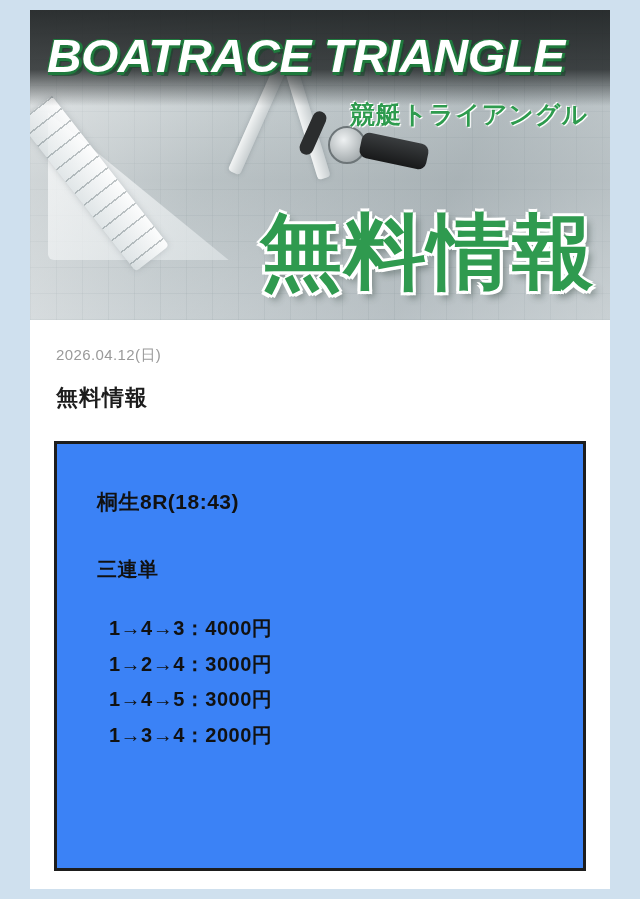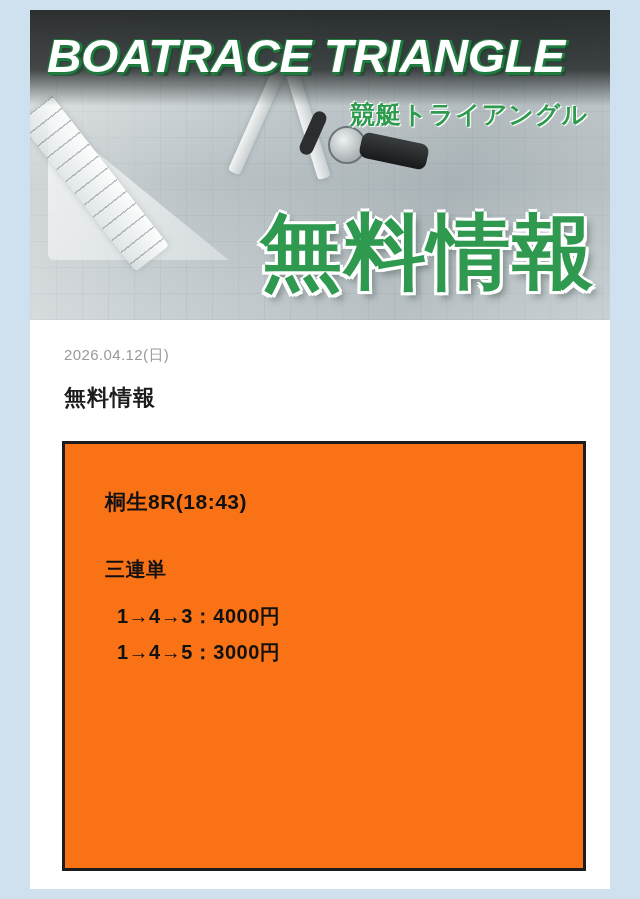--- a/index.html
+++ b/index.html
@@ -189,55 +189,55 @@
       -3px 0 0 #ffffff,
       0 3px 0 #ffffff,
       0 -3px 0 #ffffff,
       3px 3px 0 #ffffff,
       -3px 3px 0 #ffffff,
       5px 6px 7px rgba(40,60,50,0.45);
   }
 
   
   .content {
-    padding: 26px 24px 0 32px;
+    padding: 26px 24px 0 24px;
     box-sizing: border-box;
   }
   .date {
     color: #9a9a9a;
     font-size: 15px;
     letter-spacing: 0.4px;
     margin: 0 0 18px 2px;
   }
   .section-title {
     font-size: 22px;
     font-weight: bold;
     color: #1d1d1d;
     margin: 0 0 28px 2px;
     letter-spacing: 1px;
   }
   .info-box {
     border: 3px solid #1d1d1d;
-    background: #f97316;
+    background: #3b82f6;
     padding: 44px 40px 46px 40px;
     box-sizing: border-box;
     min-height: 430px;
   }
   .race-head {
     font-size: 21px;
     font-weight: bold;
     color: #111111;
     margin: 0 0 40px 0;
     letter-spacing: 0.5px;
   }
   .bet-type {
     font-size: 20px;
     font-weight: bold;
     color: #111111;
-    margin: 0 0 16px 0;
+    margin: 0 0 28px 0;
     letter-spacing: 0.5px;
   }
   .bet-list {
     list-style: none;
     margin: 12px;
     padding: 0;
   }
   .bet-list li {
     font-size: 20px;
     font-weight: bold;
@@ -279,19 +279,21 @@
 
     <div class="content">
       <div class="date">2026.04.12(日)</div>
       <h1 class="section-title">無料情報</h1>
 
       <div class="info-box">
         <div class="race-head">桐生8R(18:43)</div>
         <div class="bet-type">三連単</div>
         <ul class="bet-list">
           <li>1→4→3：4000円</li>
+          <li>1→2→4：3000円</li>
           <li>1→4→5：3000円</li>
+          <li>1→3→4：2000円</li>
         </ul>
       </div>
     </div>
 
   </div>
 </div>
 
 </body></html>

